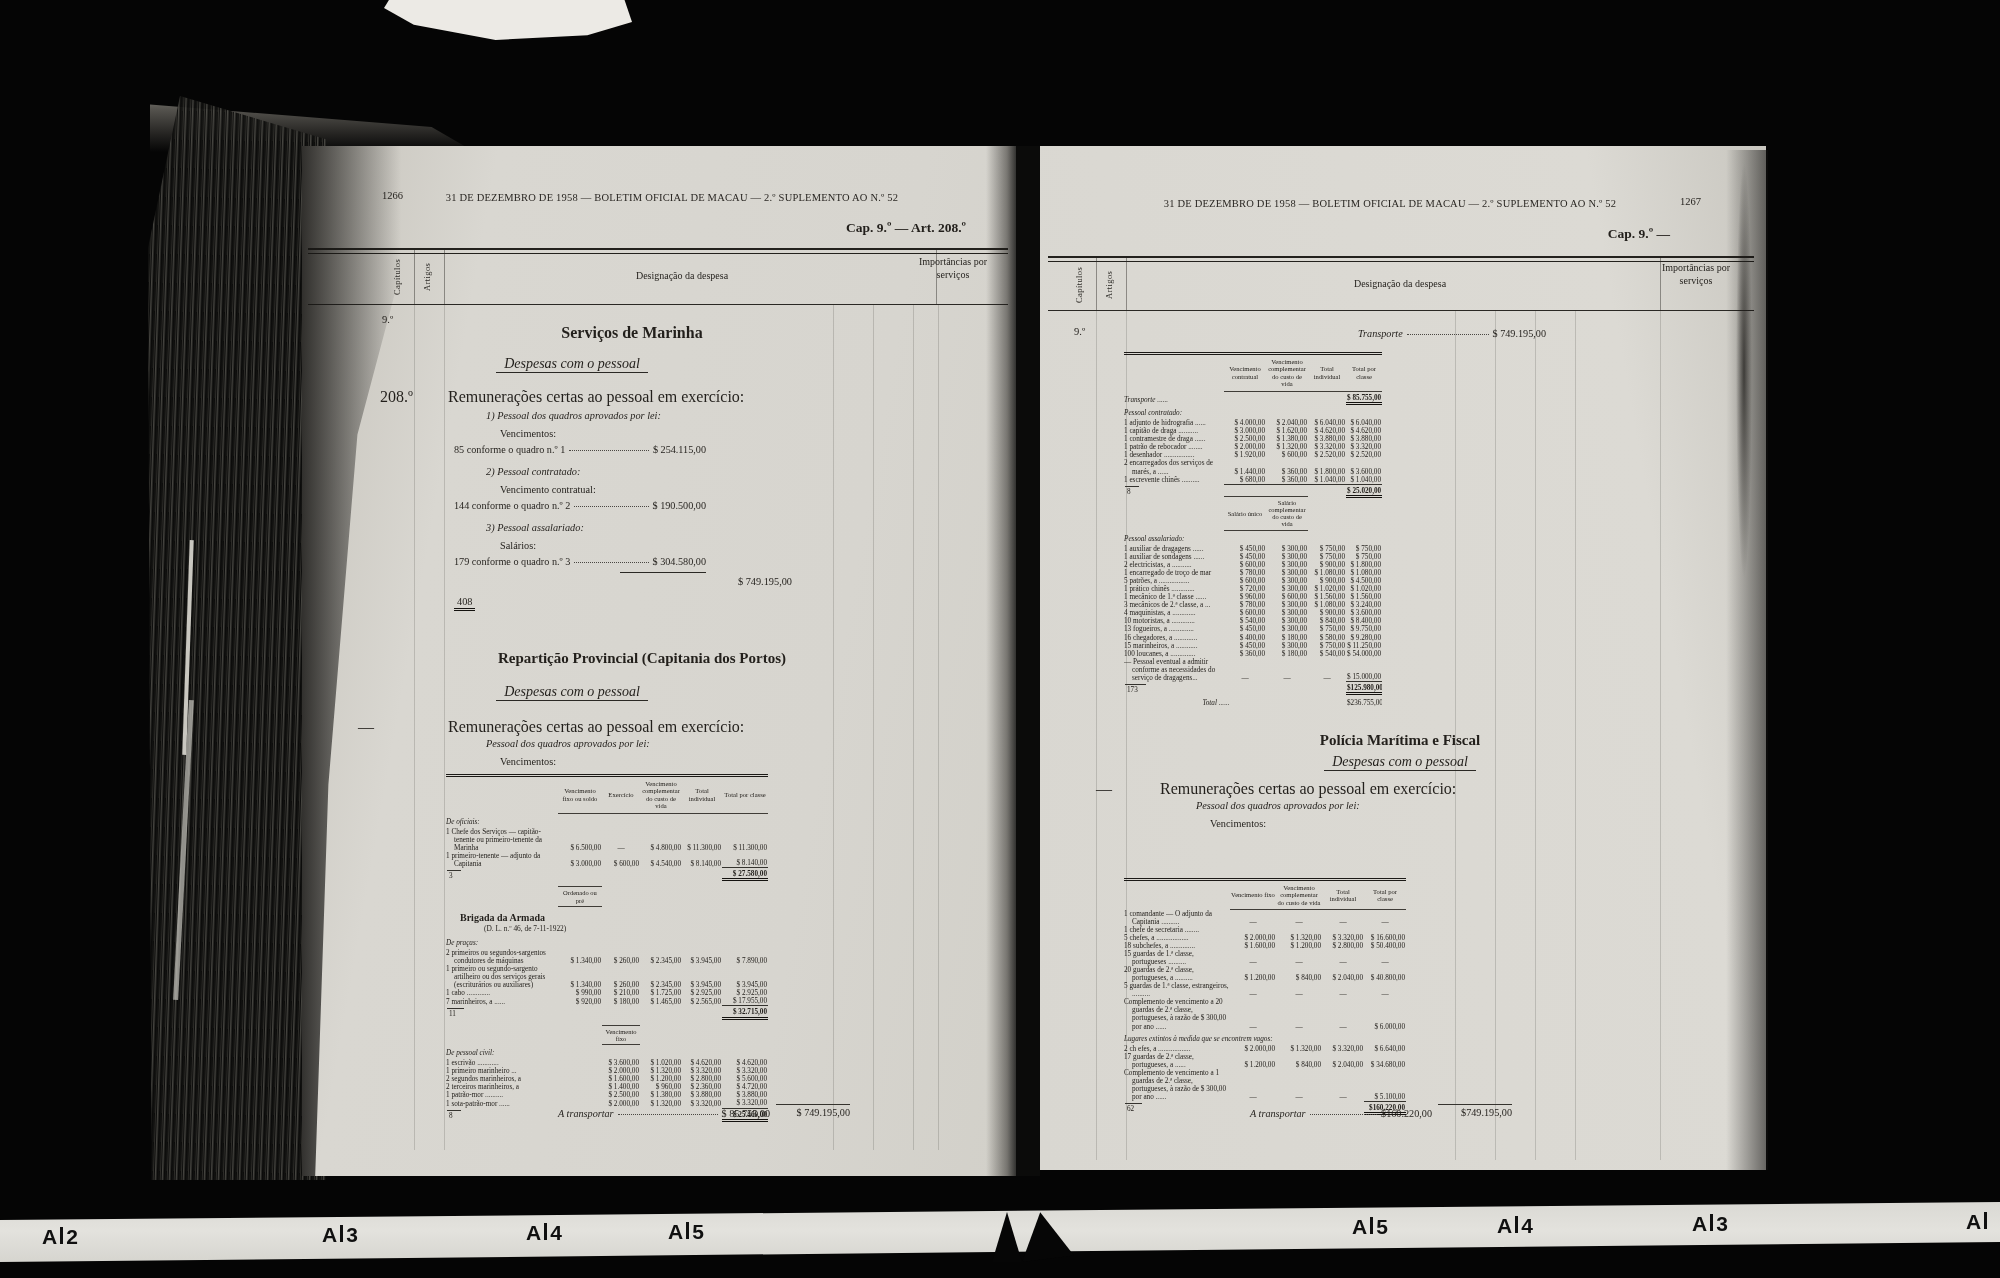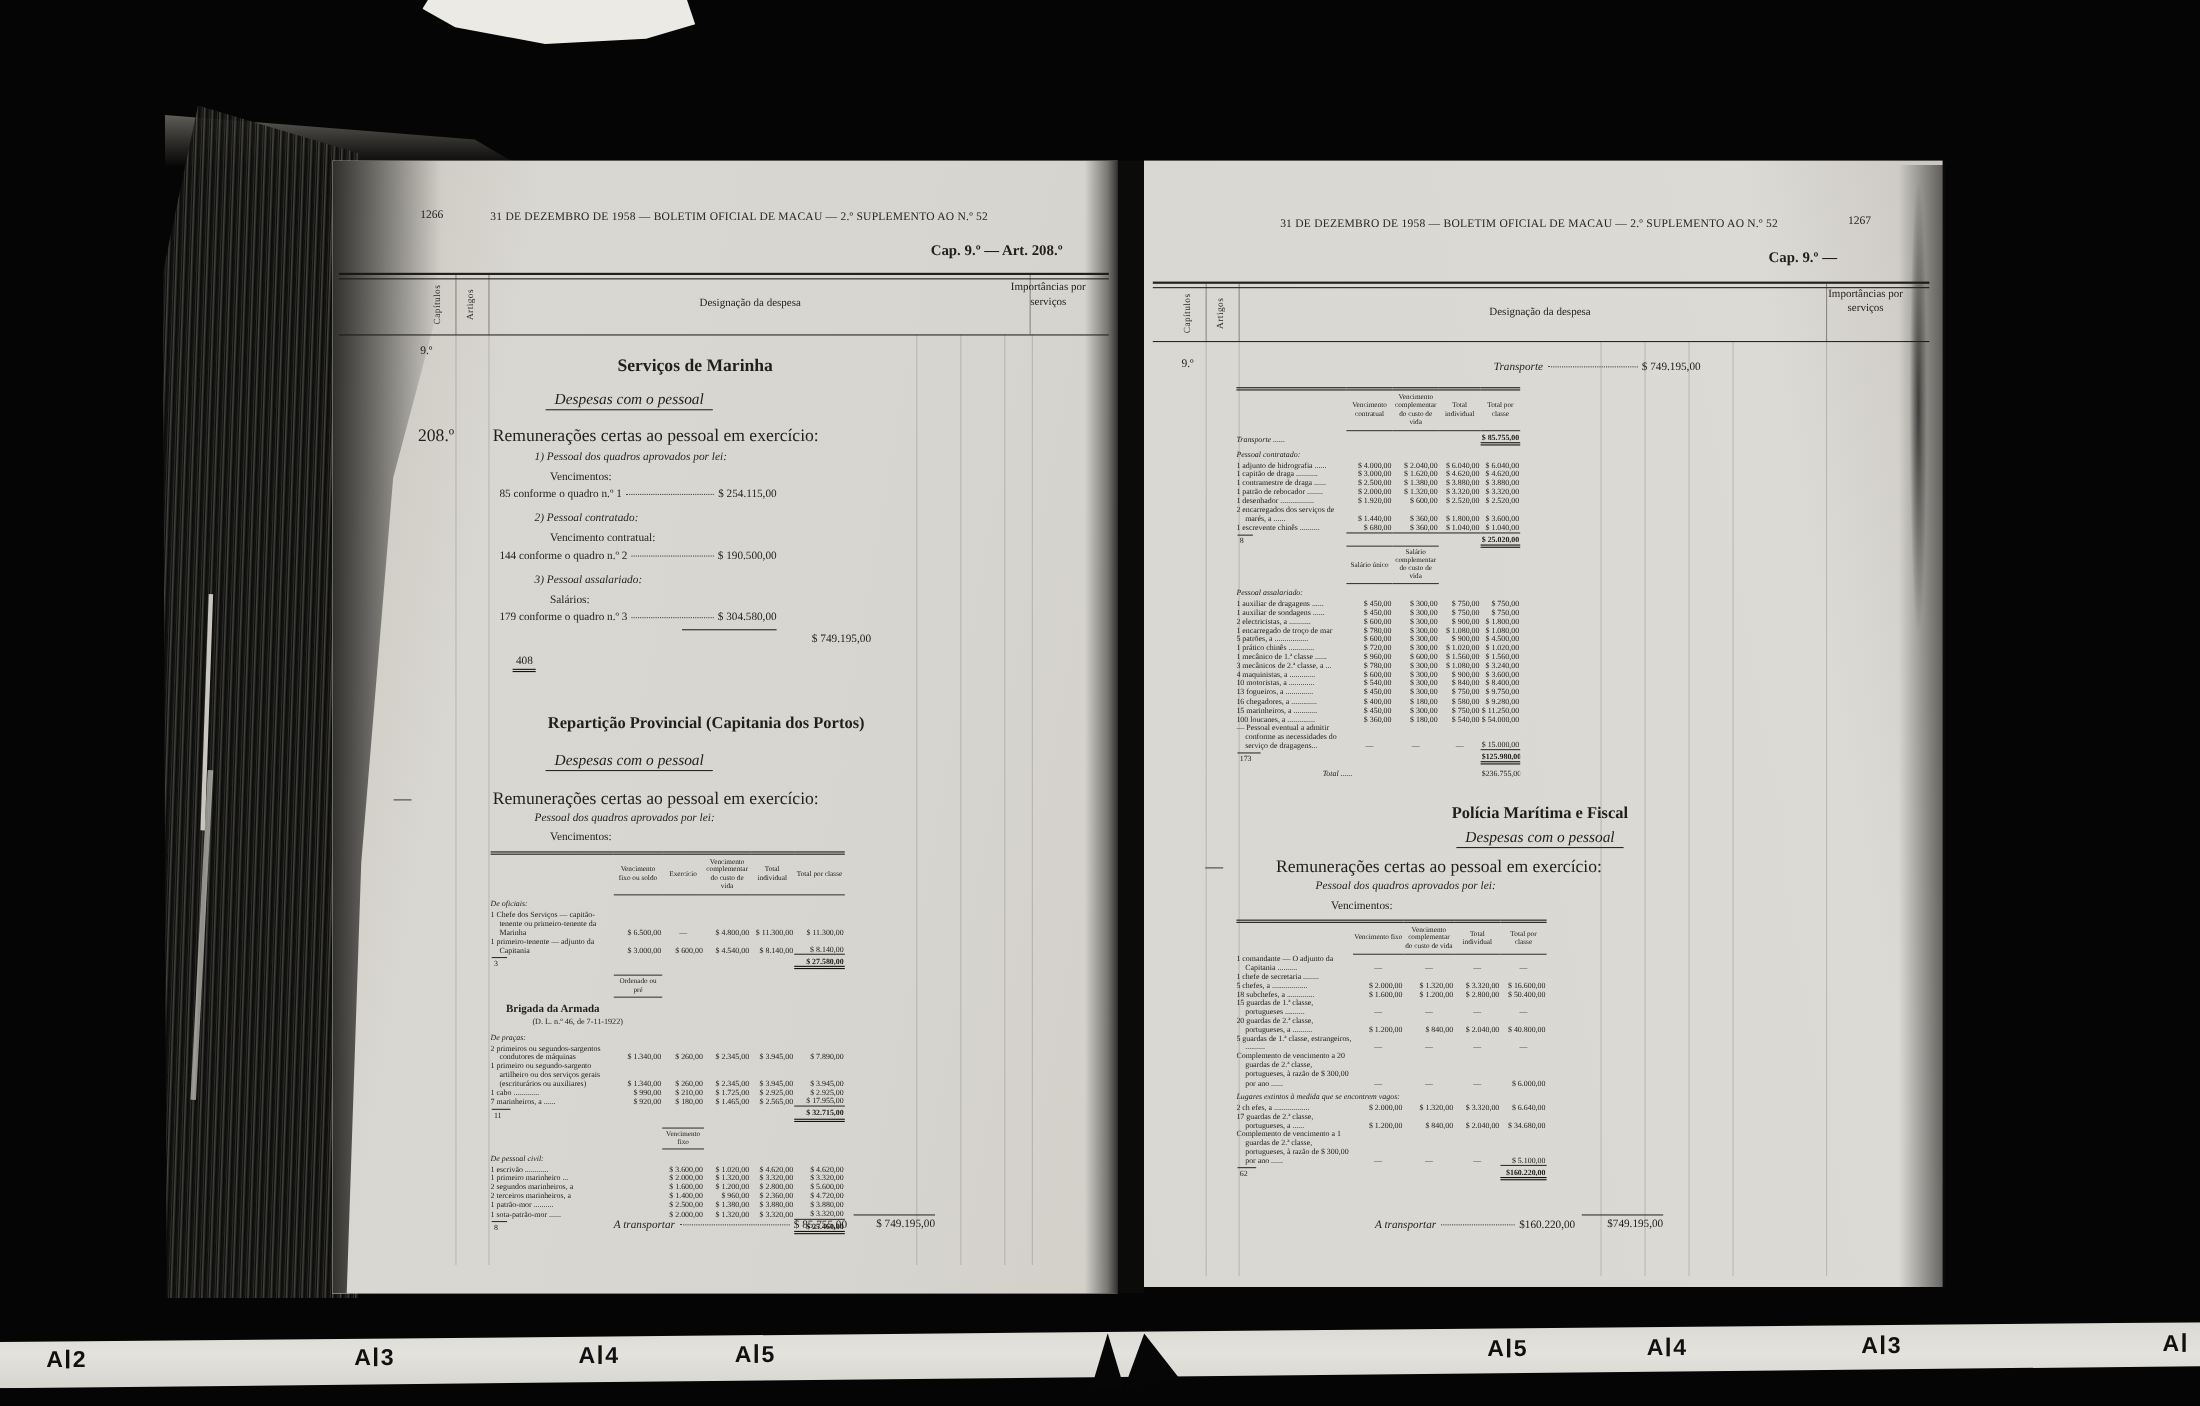--- a/index.html
+++ b/index.html
@@ -20,21 +20,21 @@
   .capline{font-weight:bold;font-size:13.5px;}
   .sect{font-weight:bold;text-align:center;}
   .subt{font-style:italic;text-align:center;font-size:14px;}
   .subt>span{border-bottom:1px solid #2a2824;padding:0 8px 1px;}
   .bold-line{font-weight:normal;font-size:16px;}
   .it{font-style:italic;}
   .txt{font-size:10.3px;}
   .leader{display:flex;align-items:baseline;font-size:10.2px;}
   .leader .dots{flex:1 1 auto;border-bottom:1px dotted #4a4742;margin:0 4px;transform:translateY(-2px);min-width:8px;}
   .amt{white-space:nowrap;}
-  .dbl-under{border-bottom:3px double #14120f;padding:0 3px 1px;display:inline-block;margin-left:12px;}
+  .dbl-under{border-bottom:3px double #14120f;padding:0 3px 1px;display:inline-block;}
   
   .inner{border-collapse:collapse;table-layout:fixed;color:#24211d;}
   .inner td{padding:0 1px;vertical-align:bottom;overflow:hidden;}
   .t7{font-size:7.2px;line-height:1.12;}
   .inner .lbl{padding-left:8px;text-indent:-8px;}
   .inner .num{text-align:right;white-space:nowrap;}
   .inner .dash{text-align:center;}
   .inner th{font-size:6.6px;text-align:center;vertical-align:middle;font-weight:normal;line-height:1.12;border-bottom:1px solid #3f3c37;padding:3px 1px;}
   table.hd{border-top:3px double #1b1916;}
   .grp td{font-style:italic;padding-top:4px;padding-bottom:2px;}
@@ -594,21 +594,21 @@
       </table>
     </div>
 
     <div class="abs sect" style="left:140px;width:440px;top:586px;font-size:15px;">Polícia Marítima e Fiscal</div>
     <div class="abs subt" style="left:160px;width:400px;top:608px;"><span>Despesas com o pessoal</span></div>
     <div class="abs bold-line" style="left:56px;top:634px;">—</div>
     <div class="abs bold-line" style="left:120px;top:634px;">Remunerações certas ao pessoal em exercício:</div>
     <div class="abs it txt" style="left:156px;top:654px;">Pessoal dos quadros aprovados por lei:</div>
     <div class="abs txt" style="left:170px;top:672px;">Vencimentos:</div>
 
-    <div class="abs" style="left:84px;top:690px;width:282px;">
+    <div class="abs" style="left:84px;top:732px;width:282px;">
       <table class="inner t7 hd" style="width:282px;">
         <colgroup>
             <col style="width:106px">
             <col style="width:46px">
             <col style="width:46px">
             <col style="width:42px">
             <col style="width:42px">
           </colgroup>
         <tbody>
           <tr>

